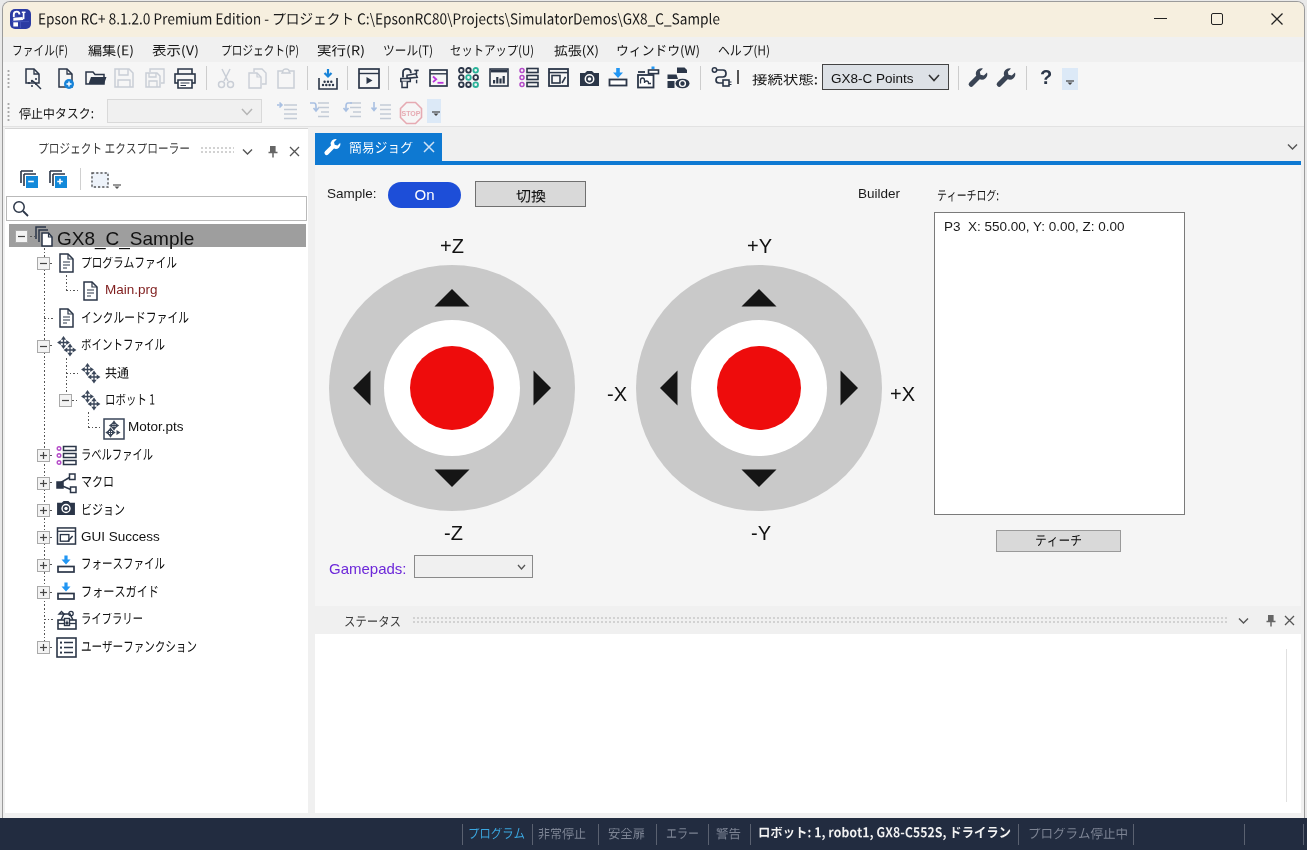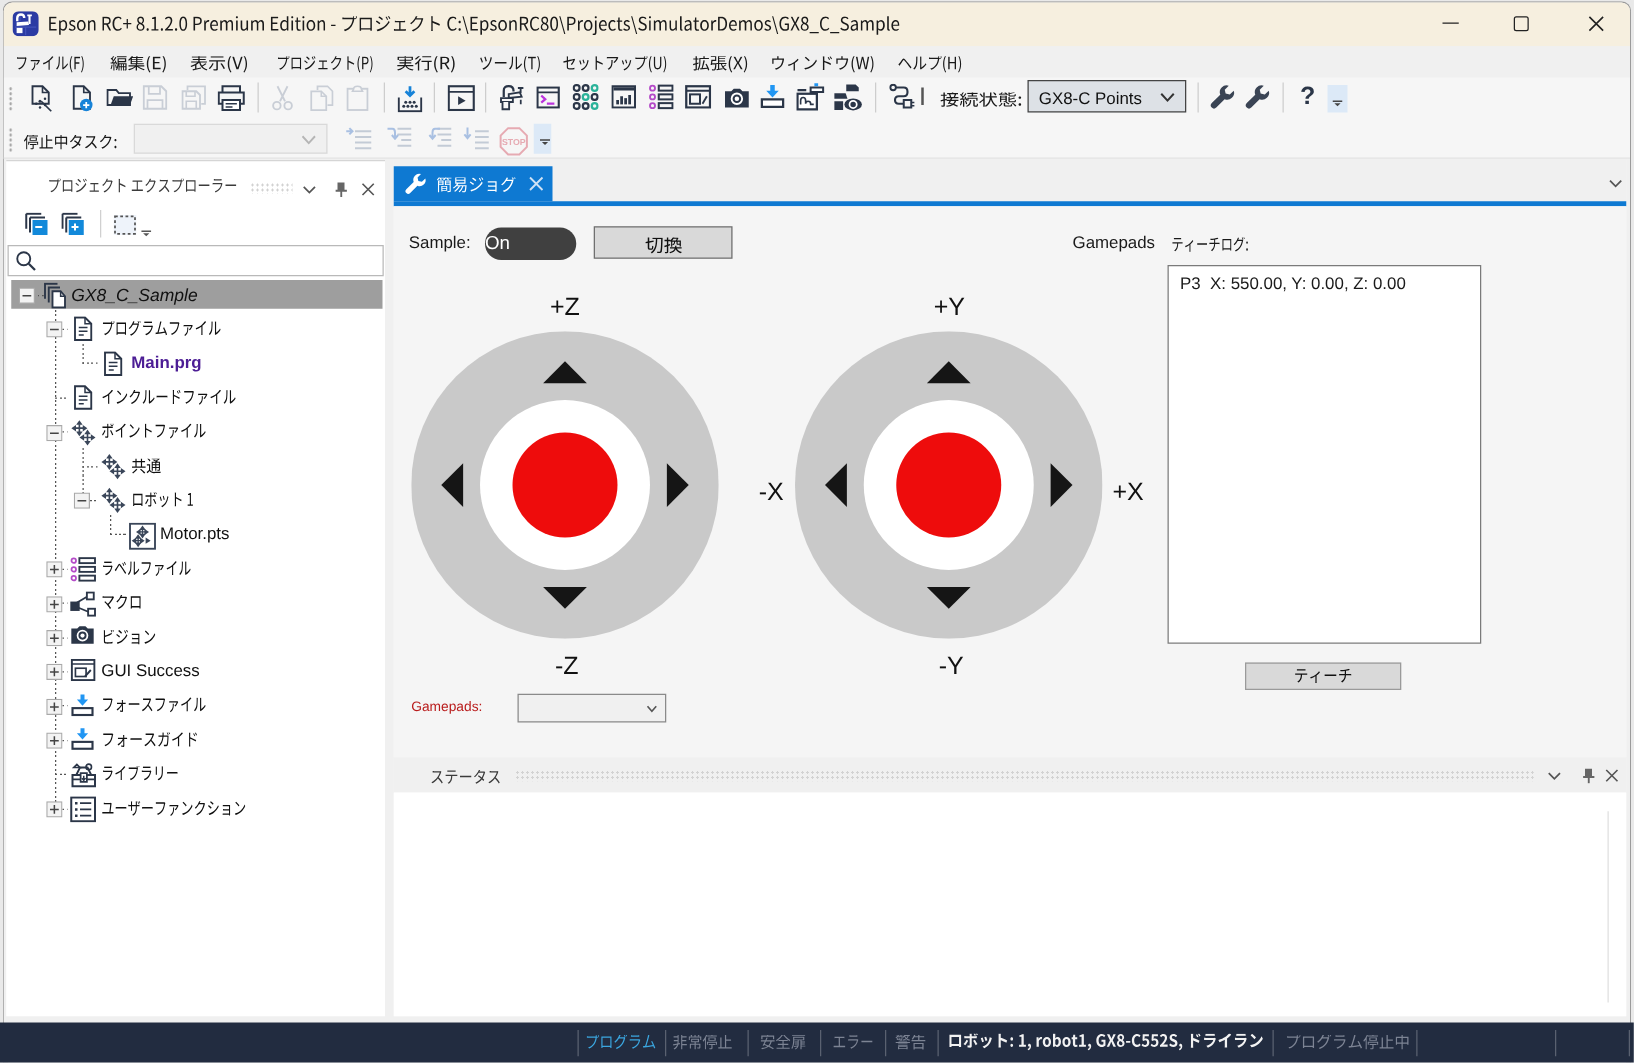--- a/index.html
+++ b/index.html
@@ -427,21 +427,21 @@
     <path d="M3 6.5 H10" stroke="#444" stroke-width="1.2"></path>
   </svg>
 <div class="abs" style="left:33px;top:226.0px;">
     <svg width="22" height="21" viewBox="0 0 22 21">
       <path d="M3 13 V1 H13" fill="none" stroke="#2b3648" stroke-width="1.5"></path>
       <path d="M6 16 V4 H15" fill="none" stroke="#2b3648" stroke-width="1.5"></path>
       <path d="M9 7 H15.5 L19 11 V20 H9 Z" fill="#fff" stroke="#2b3648" stroke-width="1.5"></path>
       <path d="M15.5 7 V11 H19" fill="none" stroke="#2b3648" stroke-width="1.2"></path>
     </svg>
   </div>
-<div class="abs" style="left:57px;top:227.5px;font-size:14px;color:#111;white-space:nowrap;font-style:italic;">GX8_C_Sample</div>
+<div class="abs" style="left:57px;top:227.5px;font-size:19px;color:#111;white-space:nowrap;">GX8_C_Sample</div>
 <div class="abs" style="left:50px;top:263px;width:4px;height:1px;background-image:repeating-linear-gradient(90deg,#555 0 1.6px,transparent 1.6px 3.6px)"></div>
 <svg class="abs" style="left:37px;top:257.4px" width="13" height="13" viewBox="0 0 13 13">
     <rect x="0.5" y="0.5" width="12" height="12" fill="#f3f3f3" stroke="#a9a9a9"></rect>
     <path d="M3 6.5 H10" stroke="#444" stroke-width="1.2"></path>
   </svg>
 <div class="abs" style="left:56px;top:253.4px;">
     <svg width="20" height="20" viewBox="0 0 20 20">
       <path d="M4 1 H12 L17 6 V19 H4 Z" fill="#fff" stroke="#2b3648" stroke-width="1.5"></path>
       <path d="M12 1 V6 H17" fill="none" stroke="#2b3648" stroke-width="1.2"></path>
       <path d="M7 9 H14 M7 12 H14 M7 15 H11" stroke="#2b3648" stroke-width="1.2"></path>
@@ -453,21 +453,21 @@
     </svg>
   </div>
 <div class="abs" style="left:66px;top:290px;width:12px;height:1px;background-image:repeating-linear-gradient(90deg,#555 0 1.6px,transparent 1.6px 3.6px)"></div>
 <div class="abs" style="left:80px;top:280.8px;">
     <svg width="20" height="20" viewBox="0 0 20 20">
       <path d="M4 1 H12 L17 6 V19 H4 Z" fill="#fff" stroke="#2b3648" stroke-width="1.5"></path>
       <path d="M12 1 V6 H17" fill="none" stroke="#2b3648" stroke-width="1.2"></path>
       <path d="M7 9 H14 M7 12 H14 M7 15 H11" stroke="#2b3648" stroke-width="1.2"></path>
     </svg>
   </div>
-<div class="abs" style="left:105px;top:282.3px;font-size:13.5px;color:#4c1d95;white-space:nowrap;font-weight:bold;">Main.prg</div>
+<div class="abs" style="left:105px;top:282.3px;font-size:13.5px;color:#7f1d1d;white-space:nowrap;">Main.prg</div>
 <div class="abs" style="left:44px;top:318px;width:10px;height:1px;background-image:repeating-linear-gradient(90deg,#555 0 1.6px,transparent 1.6px 3.6px)"></div>
 <div class="abs" style="left:56px;top:308.2px;">
     <svg width="20" height="20" viewBox="0 0 20 20">
       <path d="M4 1 H12 L17 6 V19 H4 Z" fill="#fff" stroke="#2b3648" stroke-width="1.5"></path>
       <path d="M12 1 V6 H17" fill="none" stroke="#2b3648" stroke-width="1.2"></path>
       <path d="M7 9 H14 M7 12 H14 M7 15 H11" stroke="#2b3648" stroke-width="1.2"></path>
     </svg>
   </div>
 <div class="abs" style="left:81px;top:311.7px;">
     <svg class="jt" width="108" height="15" viewBox="0 0 108 15">
@@ -725,28 +725,28 @@
   </div>
 <svg class="abs" style="left:423px;top:141px" width="12" height="12" viewBox="0 0 12 12">
     <path d="M1 1 L11 11 M11 1 L1 11" stroke="#cfe2f5" stroke-width="1.5"></path>
   </svg>
 <div class="abs" style="left:315px;top:161px;width:986px;height:4px;background:#0e79d2"></div>
 <svg class="abs" style="left:1287px;top:143px" width="11" height="8" viewBox="0 0 11 8">
     <path d="M1 1.5 L5.5 6 L10 1.5" stroke="#555" stroke-width="1.4" fill="none"></path>
   </svg>
 <div class="abs" style="left:315px;top:165px;width:986px;height:441px;background:#f5f5f5"></div>
 <div class="abs" style="left:327px;top:186px;font-size:13.5px;color:#1a1a1a;white-space:nowrap;">Sample:</div>
-<div class="abs" style="left:388px;top:182px;width:73px;height:26px;background:#404040;border-radius:13px;color:#fff;font-size:15px;line-height:25px">On</div>
+<div class="abs" style="left:388px;top:182px;width:73px;height:26px;background:#1d4ed8;border-radius:13px;text-align:center;color:#fff;font-size:15px;line-height:25px">On</div>
 <div class="abs" style="left:475px;top:181px;width:111px;height:26px;background:#d9d9d9;border:1px solid #707070"></div>
 <div class="abs" style="left:516px;top:190px;">
     <svg class="jt" width="30" height="16" viewBox="0 0 30 16">
       <path transform="translate(0,11.4) scale(1.0000,1)" d="M6.0 -11.3V-10.2H8.7C8.6 -5.8 8.3 -1.7 4.6 0.4C4.9 0.6 5.3 1.0 5.4 1.3C9.3 -1.1 9.7 -5.5 9.8 -10.2H12.9C12.8 -3.4 12.6 -0.9 12.1 -0.3C11.9 -0.1 11.8 -0.0 11.5 -0.0C11.2 -0.0 10.4 -0.0 9.5 -0.1C9.7 0.2 9.8 0.7 9.9 1.0C10.7 1.1 11.5 1.1 12.0 1.0C12.5 1.0 12.8 0.8 13.2 0.4C13.7 -0.4 13.9 -3.0 14.1 -10.7C14.1 -10.8 14.1 -11.3 14.1 -11.3ZM2.2 -12.2V-8.2L0.4 -7.8L0.6 -6.8L2.2 -7.1V-3.4C2.2 -2.0 2.5 -1.7 3.7 -1.7C3.9 -1.7 5.0 -1.7 5.3 -1.7C6.3 -1.7 6.6 -2.3 6.7 -4.4C6.4 -4.5 5.9 -4.7 5.7 -4.9C5.6 -3.1 5.6 -2.7 5.2 -2.7C4.9 -2.7 4.0 -2.7 3.8 -2.7C3.4 -2.7 3.4 -2.8 3.4 -3.4V-7.3L7.0 -8.1L6.8 -9.1L3.4 -8.4V-12.2Z M21.8 -9.1H21.7C22.1 -9.5 22.5 -10.0 22.8 -10.5H25.4C25.1 -10.0 24.9 -9.5 24.6 -9.1ZM17.5 -12.6V-9.6H15.6V-8.5H17.5V-5.4L15.4 -4.8L15.7 -3.7L17.5 -4.3V-0.1C17.5 0.1 17.4 0.2 17.2 0.2C17.1 0.2 16.5 0.2 15.8 0.1C16.0 0.5 16.1 0.9 16.2 1.2C17.1 1.2 17.7 1.2 18.0 1.0C18.4 0.8 18.6 0.5 18.6 -0.1V-4.7L20.2 -5.2L20.0 -6.2L18.6 -5.8V-8.5H20.1C20.3 -8.4 20.5 -8.2 20.6 -8.0L20.9 -8.3V-4.1H21.8V-5.8C22.0 -5.7 22.2 -5.4 22.3 -5.2C23.6 -5.8 24.0 -6.7 24.1 -8.1H25.2V-6.7C25.2 -5.9 25.4 -5.7 26.3 -5.7C26.5 -5.7 27.4 -5.7 27.5 -5.7H27.7V-4.2H28.7V-9.1H25.7C26.1 -9.7 26.5 -10.4 26.8 -11.0L26.1 -11.5L25.9 -11.4H23.4C23.5 -11.8 23.7 -12.1 23.8 -12.4L22.7 -12.6C22.3 -11.4 21.5 -10.1 20.2 -9.0V-9.6H18.6V-12.6ZM21.8 -5.9V-8.1H23.3C23.2 -7.0 22.8 -6.3 21.8 -5.9ZM26.1 -8.1H27.7V-6.6C27.7 -6.5 27.6 -6.5 27.4 -6.5C27.2 -6.5 26.5 -6.5 26.4 -6.5C26.1 -6.5 26.1 -6.5 26.1 -6.7ZM24.1 -4.9C24.1 -4.4 24.1 -4.0 24.0 -3.6H20.0V-2.6H23.7C23.2 -1.1 22.1 -0.2 19.5 0.4C19.7 0.6 20.0 1.0 20.1 1.2C22.7 0.6 24.0 -0.4 24.6 -2.0C25.4 -0.4 26.8 0.7 28.8 1.2C28.9 0.9 29.2 0.4 29.5 0.2C27.5 -0.1 26.2 -1.1 25.5 -2.6H29.3V-3.6H25.0C25.1 -4.0 25.2 -4.4 25.2 -4.9Z" fill="#111"></path>
     </svg>
   </div>
-<div class="abs" style="left:858px;top:186px;font-size:13.5px;color:#1a1a1a;white-space:nowrap;">Gamepads</div>
+<div class="abs" style="left:858px;top:186px;font-size:13.5px;color:#1a1a1a;white-space:nowrap;">Builder</div>
 <div class="abs" style="left:937px;top:190px;">
     <svg class="jt" width="62" height="14" viewBox="0 0 62 14">
       <path transform="translate(0,10.3) scale(0.7315,1)" d="M2.9 -10.0V-8.9C3.2 -8.9 3.7 -8.9 4.1 -8.9C4.9 -8.9 8.8 -8.9 9.6 -8.9C10.0 -8.9 10.4 -8.9 10.8 -8.9V-10.0C10.4 -9.9 10.0 -9.9 9.6 -9.9C8.8 -9.9 4.9 -9.9 4.1 -9.9C3.7 -9.9 3.3 -9.9 2.9 -10.0ZM1.3 -6.6V-5.5C1.7 -5.5 2.1 -5.5 2.5 -5.5H6.5C6.5 -4.2 6.3 -3.1 5.7 -2.2C5.2 -1.3 4.2 -0.5 3.2 -0.1L4.2 0.6C5.3 0.1 6.3 -0.9 6.8 -1.8C7.4 -2.8 7.6 -4.0 7.6 -5.5H11.3C11.6 -5.5 12.1 -5.5 12.4 -5.5V-6.6C12.0 -6.5 11.6 -6.5 11.3 -6.5C10.6 -6.5 3.2 -6.5 2.5 -6.5C2.0 -6.5 1.7 -6.6 1.3 -6.6Z M15.1 -3.5 15.7 -2.5C17.2 -3.0 18.8 -3.7 19.9 -4.3V-0.1C19.9 0.3 19.9 0.8 19.8 1.1H21.1C21.0 0.8 21.0 0.3 21.0 -0.1V-4.9C22.2 -5.7 23.4 -6.7 24.1 -7.5L23.2 -8.3C22.5 -7.4 21.3 -6.3 20.0 -5.5C18.9 -4.8 16.9 -3.9 15.1 -3.5Z M28.4 -5.8V-4.5C28.8 -4.6 29.5 -4.6 30.3 -4.6C31.3 -4.6 36.7 -4.6 37.7 -4.6C38.3 -4.6 38.8 -4.5 39.1 -4.5V-5.8C38.8 -5.8 38.3 -5.8 37.7 -5.8C36.7 -5.8 31.3 -5.8 30.3 -5.8C29.5 -5.8 28.8 -5.8 28.4 -5.8Z M41.7 -6.2V-5.0C42.0 -5.1 42.5 -5.1 42.9 -5.1H46.9C46.8 -2.7 45.6 -1.2 43.5 -0.2L44.6 0.6C46.9 -0.8 47.9 -2.6 48.0 -5.1H51.8C52.1 -5.1 52.5 -5.1 52.8 -5.0V-6.2C52.5 -6.1 52.1 -6.1 51.8 -6.1H48.0V-8.7C49.0 -8.9 50.0 -9.1 50.7 -9.2C50.9 -9.3 51.2 -9.4 51.5 -9.4L50.8 -10.4C50.1 -10.1 48.5 -9.8 47.3 -9.6C45.8 -9.4 43.8 -9.3 42.7 -9.4L43.0 -8.4C44.1 -8.4 45.6 -8.4 46.9 -8.6V-6.1H42.9C42.5 -6.1 42.0 -6.1 41.7 -6.2Z M56.0 -9.2C56.0 -8.9 56.0 -8.5 56.0 -8.2C56.0 -7.7 56.0 -2.1 56.0 -1.6C56.0 -1.1 56.0 -0.1 56.0 0.1H57.1L57.1 -0.7H64.5L64.4 0.1H65.6C65.6 -0.1 65.6 -1.1 65.6 -1.5C65.6 -2.1 65.6 -7.6 65.6 -8.2C65.6 -8.5 65.6 -8.9 65.6 -9.2C65.2 -9.2 64.7 -9.2 64.4 -9.2C63.8 -9.2 57.9 -9.2 57.2 -9.2C56.9 -9.2 56.5 -9.2 56.0 -9.2ZM57.1 -1.7V-8.2H64.5V-1.7Z M77.8 -10.8 77.1 -10.5C77.5 -10.0 77.9 -9.2 78.2 -8.6L78.9 -9.0C78.7 -9.5 78.2 -10.3 77.8 -10.8ZM79.3 -11.3 78.6 -11.0C79.0 -10.5 79.4 -9.8 79.7 -9.2L80.4 -9.5C80.2 -10.0 79.7 -10.8 79.3 -11.3ZM74.2 -10.2 73.0 -10.6C72.9 -10.2 72.7 -9.7 72.5 -9.5C71.9 -8.3 70.6 -6.3 68.3 -4.9L69.2 -4.2C70.7 -5.2 71.8 -6.4 72.7 -7.6H77.2C76.9 -6.3 76.1 -4.6 75.1 -3.3C73.8 -1.9 72.1 -0.7 69.7 0.0L70.6 0.9C73.2 -0.0 74.8 -1.2 76.0 -2.7C77.2 -4.2 78.0 -6.0 78.4 -7.4C78.5 -7.6 78.6 -7.9 78.7 -8.1L77.8 -8.7C77.6 -8.6 77.3 -8.5 77.0 -8.5H73.3L73.6 -9.1C73.7 -9.3 74.0 -9.8 74.2 -10.2Z M82.9 -5.3C83.4 -5.3 83.8 -5.6 83.8 -6.2C83.8 -6.8 83.4 -7.2 82.9 -7.2C82.4 -7.2 82.0 -6.8 82.0 -6.2C82.0 -5.6 82.4 -5.3 82.9 -5.3ZM82.9 0.2C83.4 0.2 83.8 -0.2 83.8 -0.8C83.8 -1.3 83.4 -1.7 82.9 -1.7C82.4 -1.7 82.0 -1.3 82.0 -0.8C82.0 -0.2 82.4 0.2 82.9 0.2Z" fill="#1a1a1a"></path>
     </svg>
   </div>
 <div class="abs" style="left:934px;top:212px;width:251px;height:303px;background:#fff;border:1px solid #7a7a7a"></div>
 <div class="abs" style="left:944px;top:219px;font-size:13.5px;color:#1a1a1a;white-space:nowrap;">P3&nbsp; X: 550.00, Y: 0.00, Z: 0.00</div>
 <div class="abs" style="left:996px;top:530px;width:125px;height:22px;background:#d9d9d9;border:1px solid #9a9a9a"></div>
 <div class="abs" style="left:1035px;top:535px;">
     <svg class="jt" width="47" height="14" viewBox="0 0 47 14">
@@ -770,21 +770,21 @@
 <path d="M123 222 L140.5 204.5 L105.5 204.5 Z" fill="#151515"></path>
 <path d="M24 123 L41.5 105.5 L41.5 140.5 Z" fill="#151515"></path>
 <path d="M222 123 L204.5 105.5 L204.5 140.5 Z" fill="#151515"></path>
 </svg>
 <div class="abs" style="left:440px;top:235px;font-size:20px;color:#111;white-space:nowrap;">+Z</div>
 <div class="abs" style="left:444px;top:522px;font-size:20px;color:#111;white-space:nowrap;">-Z</div>
 <div class="abs" style="left:747px;top:235px;font-size:20px;color:#111;white-space:nowrap;">+Y</div>
 <div class="abs" style="left:751px;top:522px;font-size:20px;color:#111;white-space:nowrap;">-Y</div>
 <div class="abs" style="left:607px;top:383px;font-size:20px;color:#111;white-space:nowrap;">-X</div>
 <div class="abs" style="left:890px;top:383px;font-size:20px;color:#111;white-space:nowrap;">+X</div>
-<div class="abs" style="left:329px;top:560px;font-size:11px;color:#b91c1c;white-space:nowrap;">Gamepads:</div>
+<div class="abs" style="left:329px;top:560px;font-size:15px;color:#6d28d9;white-space:nowrap;">Gamepads:</div>
 <div class="abs" style="left:414px;top:555px;width:119px;height:23px;background:#f0f0f0;border:1px solid #8a8a8a">
     <svg class="abs" style="left:102px;top:8px" width="9" height="7" viewBox="0 0 9 7">
       <path d="M1 1 L4.5 5 L8 1" stroke="#555" stroke-width="1.3" fill="none"></path>
     </svg>
   </div>
 <div class="abs" style="left:315px;top:606px;width:986px;height:28px;background:#f0f0f0"></div>
 <div class="abs" style="left:344px;top:616px;">
     <svg class="jt" width="57" height="14" viewBox="0 0 57 14">
       <path transform="translate(0,10.3) scale(0.8444,1)" d="M10.8 -9.0 10.1 -9.6C9.9 -9.5 9.5 -9.4 9.1 -9.4C8.6 -9.4 4.4 -9.4 3.9 -9.4C3.5 -9.4 2.7 -9.5 2.5 -9.5V-8.3C2.7 -8.3 3.4 -8.4 3.9 -8.4C4.4 -8.4 8.7 -8.4 9.2 -8.4C8.8 -7.2 7.8 -5.7 6.9 -4.6C5.5 -3.1 3.5 -1.5 1.4 -0.6L2.2 0.3C4.2 -0.6 6.0 -2.1 7.5 -3.6C8.9 -2.4 10.3 -0.8 11.2 0.4L12.1 -0.4C11.3 -1.5 9.6 -3.3 8.2 -4.5C9.2 -5.7 10.0 -7.3 10.5 -8.4C10.5 -8.6 10.7 -8.9 10.8 -9.0Z M16.4 -10.0V-8.9C16.7 -8.9 17.2 -8.9 17.6 -8.9C18.4 -8.9 22.3 -8.9 23.1 -8.9C23.5 -8.9 23.9 -8.9 24.3 -8.9V-10.0C23.9 -9.9 23.5 -9.9 23.1 -9.9C22.3 -9.9 18.4 -9.9 17.6 -9.9C17.2 -9.9 16.8 -9.9 16.4 -10.0ZM14.8 -6.6V-5.5C15.2 -5.5 15.6 -5.5 16.0 -5.5H20.0C20.0 -4.2 19.8 -3.1 19.2 -2.2C18.7 -1.3 17.7 -0.5 16.7 -0.1L17.7 0.6C18.8 0.1 19.8 -0.9 20.3 -1.8C20.9 -2.8 21.1 -4.0 21.1 -5.5H24.8C25.1 -5.5 25.6 -5.5 25.9 -5.5V-6.6C25.5 -6.5 25.1 -6.5 24.8 -6.5C24.1 -6.5 16.7 -6.5 16.0 -6.5C15.5 -6.5 15.2 -6.6 14.8 -6.6Z M28.4 -5.8V-4.5C28.8 -4.6 29.5 -4.6 30.3 -4.6C31.3 -4.6 36.7 -4.6 37.7 -4.6C38.3 -4.6 38.8 -4.5 39.1 -4.5V-5.8C38.8 -5.8 38.3 -5.8 37.7 -5.8C36.7 -5.8 31.3 -5.8 30.3 -5.8C29.5 -5.8 28.8 -5.8 28.4 -5.8Z M47.7 -10.6 46.5 -11.0C46.4 -10.6 46.2 -10.2 46.1 -9.9C45.4 -8.7 44.1 -6.7 41.7 -5.2L42.6 -4.5C44.2 -5.6 45.4 -6.9 46.2 -8.1H50.8C50.5 -7.0 49.8 -5.5 49.0 -4.4C48.0 -5.0 47.0 -5.7 46.1 -6.2L45.4 -5.4C46.2 -4.9 47.3 -4.2 48.2 -3.5C47.0 -2.2 45.3 -0.9 43.0 -0.2L44.0 0.6C46.3 -0.3 47.9 -1.5 49.1 -2.8C49.7 -2.4 50.2 -2.0 50.6 -1.6L51.4 -2.5C51.0 -2.9 50.4 -3.3 49.9 -3.7C50.9 -5.1 51.6 -6.7 52.0 -7.9C52.0 -8.1 52.2 -8.5 52.3 -8.7L51.4 -9.2C51.2 -9.1 50.9 -9.1 50.5 -9.1H46.8L47.1 -9.5C47.3 -9.8 47.5 -10.2 47.7 -10.6Z M64.8 -9.0 64.1 -9.6C63.9 -9.5 63.5 -9.4 63.1 -9.4C62.6 -9.4 58.4 -9.4 57.9 -9.4C57.5 -9.4 56.7 -9.5 56.5 -9.5V-8.3C56.7 -8.3 57.4 -8.4 57.9 -8.4C58.4 -8.4 62.7 -8.4 63.2 -8.4C62.8 -7.2 61.8 -5.7 60.9 -4.6C59.5 -3.1 57.5 -1.5 55.4 -0.6L56.2 0.3C58.2 -0.6 60.0 -2.1 61.5 -3.6C62.9 -2.4 64.3 -0.8 65.2 0.4L66.1 -0.4C65.3 -1.5 63.6 -3.3 62.2 -4.5C63.2 -5.7 64.0 -7.3 64.5 -8.4C64.5 -8.6 64.7 -8.9 64.8 -9.0Z" fill="#3b3b3b"></path>
     </svg>

